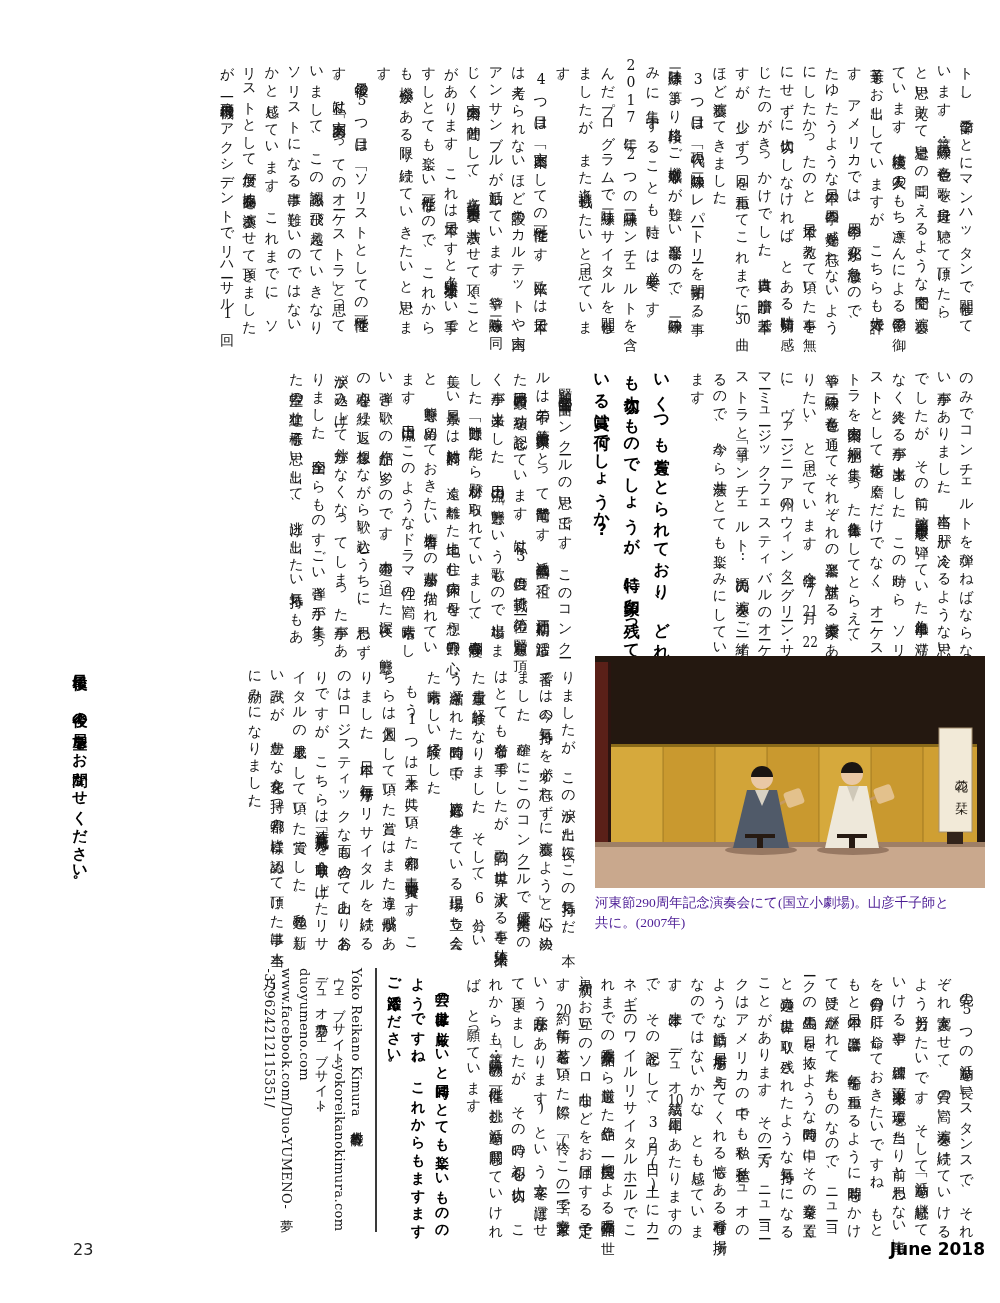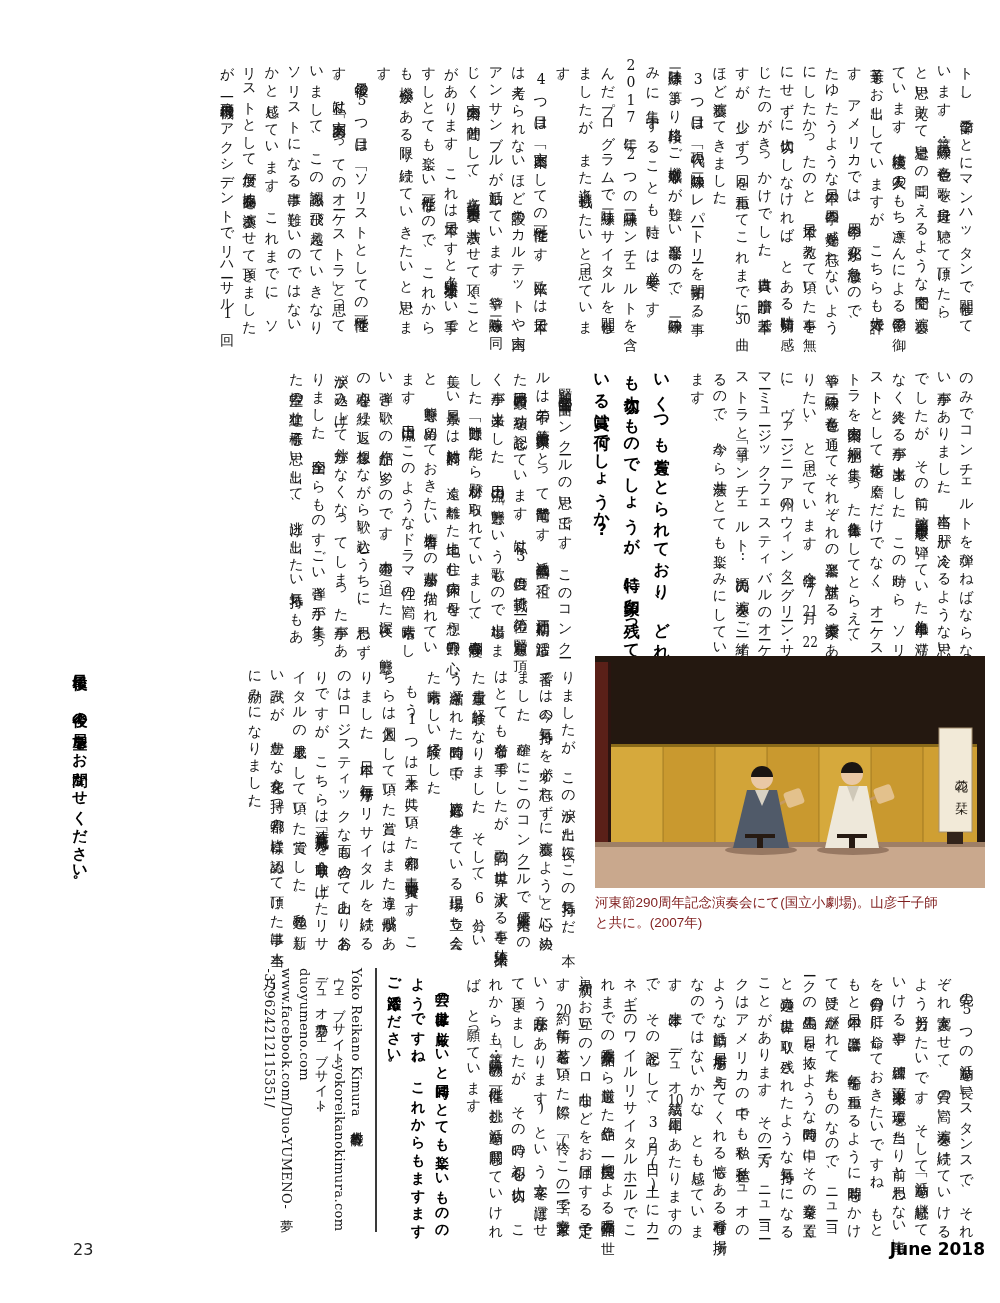--- a/index.html
+++ b/index.html
@@ -34,22 +34,22 @@
   .contact p{font-size:13px;line-height:17.5px;letter-spacing:0.4px;text-orientation:mixed;
              text-indent:0;text-align:start;}
 
   
   .photo{position:absolute;left:595px;top:656px;width:390px;height:232px;background:#241810;}
   .photo svg{display:block;}
   .sign-text{position:absolute;left:347px;top:80px;width:28px;height:92px;
              writing-mode:vertical-rl;text-orientation:upright;font-size:13px;
              letter-spacing:4px;color:#201a12;text-align:center;}
   .caption{position:absolute;left:595px;top:893px;width:356px;
-           font-family:Liberation Sans, sans-serif;
-           font-size:13.5px;line-height:19.5px;color:#7f1d1d;}
+           font-family:Liberation Serif, serif;
+           font-size:13.5px;line-height:19.5px;color:#4c1d95;}
 
   
   .footer-page{position:absolute;left:73px;top:1240px;
                font-family:"DejaVu Sans","Liberation Sans",sans-serif;font-size:16px;color:#222;text-align:right;}
   .footer-issue{position:absolute;right:15px;top:1239px;
                 font-family:"DejaVu Sans","Liberation Sans",sans-serif;
                 font-weight:700;font-size:17px;color:#000;}
 </style>
 </head>
 <body>

